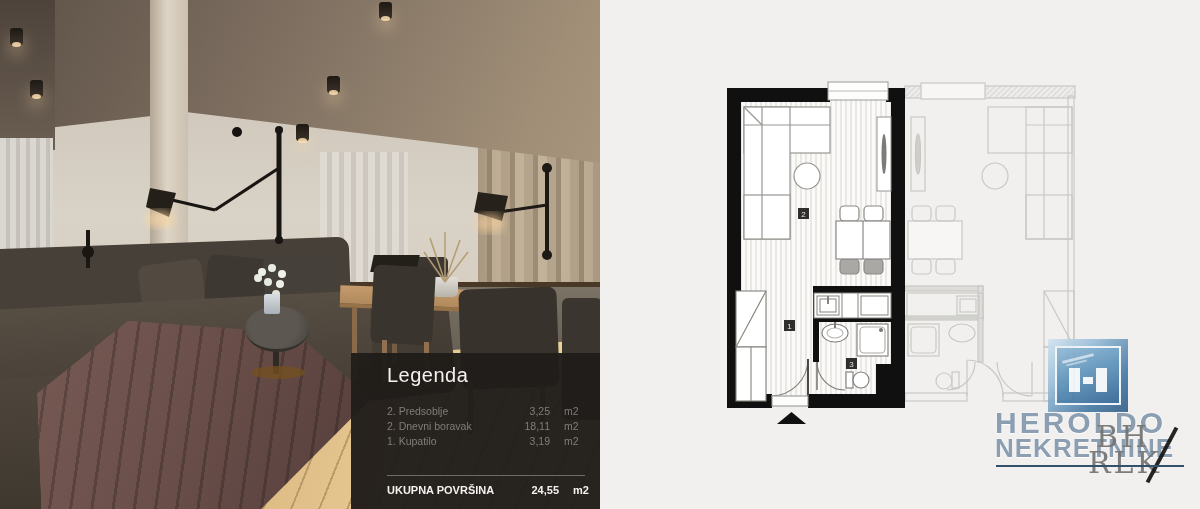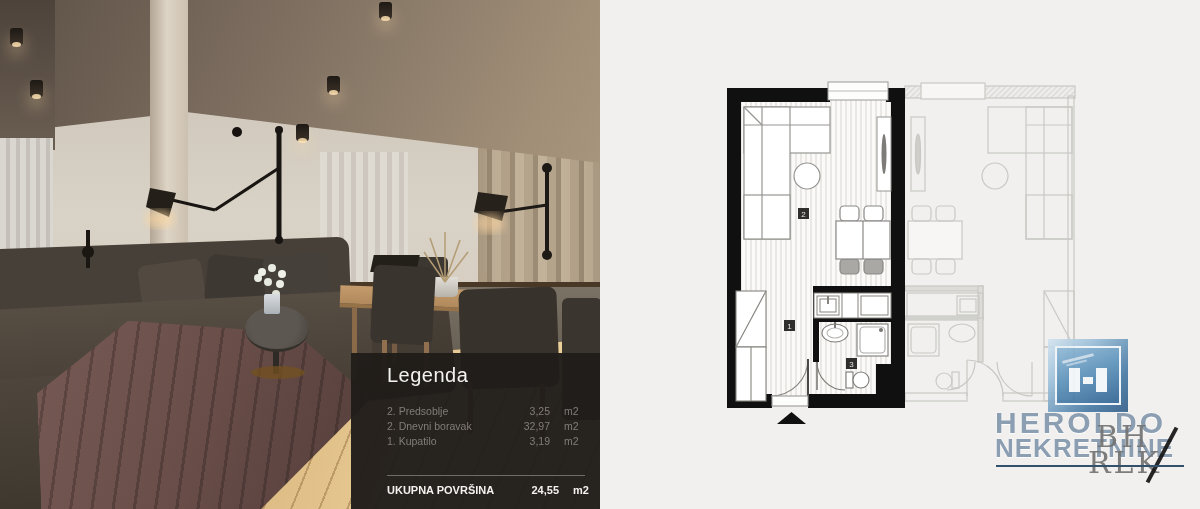--- a/index.html
+++ b/index.html
@@ -214,21 +214,21 @@
     <div class="legend" style="position:absolute; left:351px; top:353px;">
       <div class="legend-title">Legenda</div>
       <div class="legend-rows">
         <div class="legend-row">
           <span class="legend-name">2. Predsoblje</span>
           <span class="legend-val">3,25</span>
           <span class="legend-unit">m2</span>
         </div>
         <div class="legend-row">
           <span class="legend-name">2. Dnevni boravak</span>
-          <span class="legend-val">32,97</span>
+          <span class="legend-val">18,11</span>
           <span class="legend-unit">m2</span>
         </div>
         <div class="legend-row">
           <span class="legend-name">1. Kupatilo</span>
           <span class="legend-val">3,19</span>
           <span class="legend-unit">m2</span>
         </div>
       </div>
       <div class="legend-div"></div>
       <div class="legend-total">

